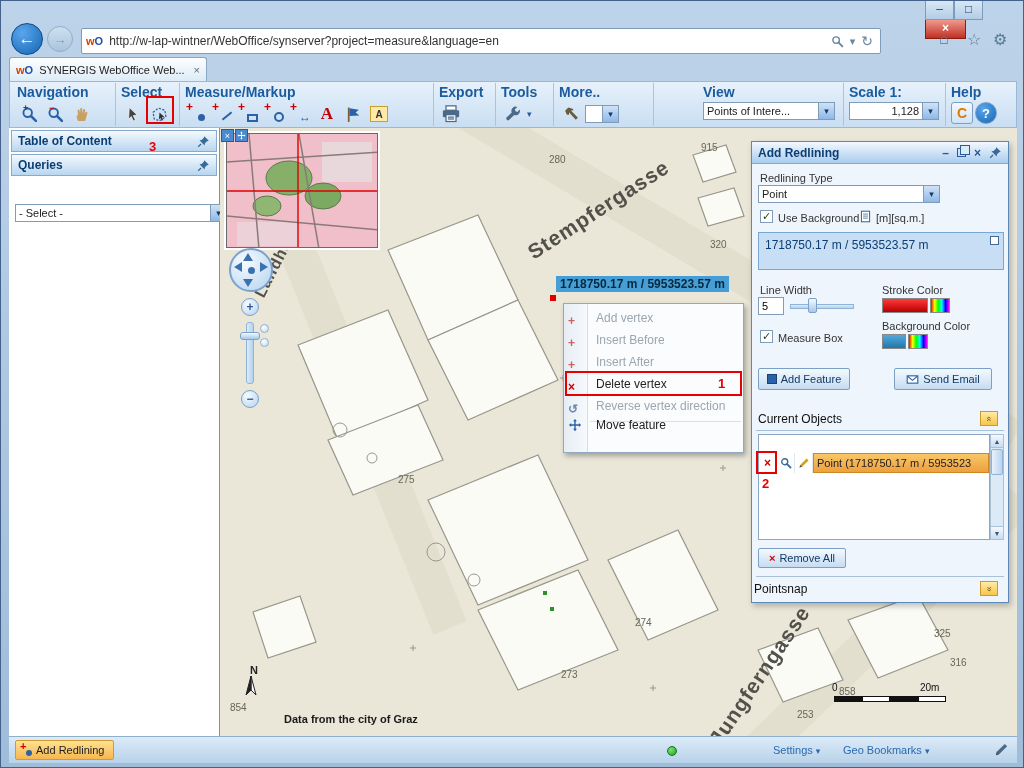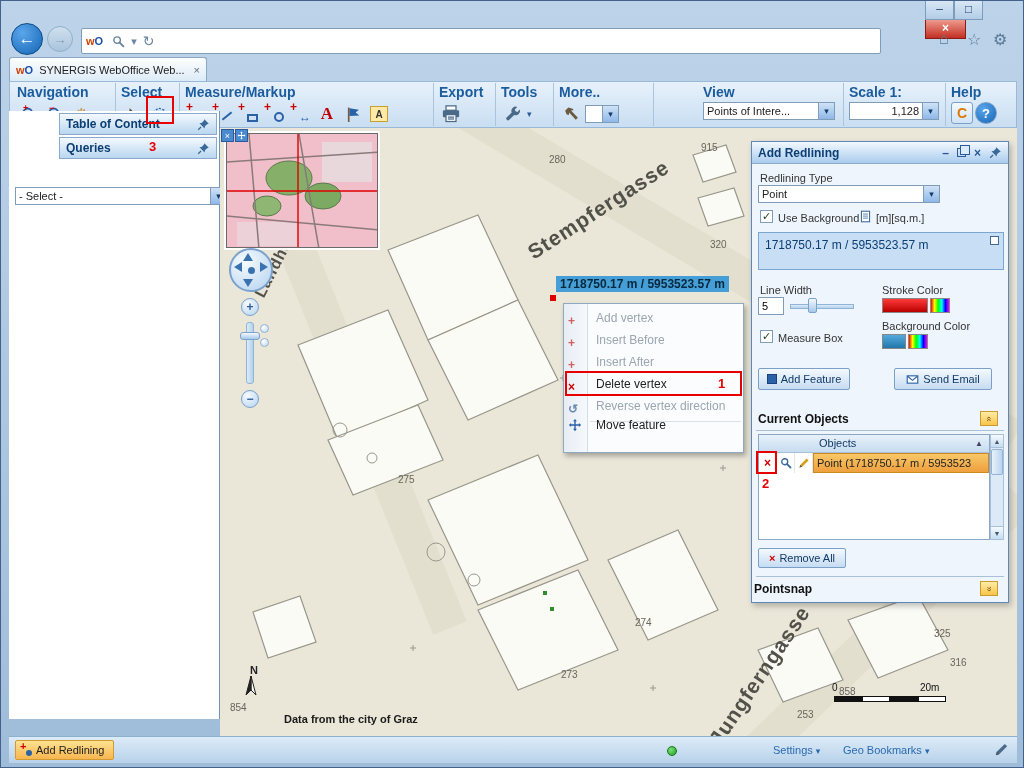--- a/index.html
+++ b/index.html
@@ -46,21 +46,21 @@
 .texta{color:#c00000;font-weight:bold;font-size:17px;font-family:"Liberation Serif",serif;}
 .labela{width:18px;height:16px;background:#ffe9a8;border:1px solid #c8a030;font-size:10px;font-weight:bold;color:#333;display:flex;align-items:center;justify-content:center;}
 .combo{display:flex;height:18px;border:1px solid #7f9db9;background:#fff;}
 .combo .val{flex:1;font-size:11px;padding:2px 3px;white-space:nowrap;overflow:hidden;color:#222;}
 .combo .dd{width:16px;background:linear-gradient(#cfe2f6,#8fb8e8);border-left:1px solid #7f9db9;color:#123a66;font-size:9px;display:flex;align-items:center;justify-content:center;}
 .helpbtn{width:22px;height:22px;border:1px solid #7aa0c8;border-radius:3px;background:linear-gradient(#f4f9fe,#cfe3f6);display:flex;align-items:center;justify-content:center;font-weight:bold;}
 .helpbtn.c{color:#e07800;font-size:14px;}
 .helpbtn.q{background:radial-gradient(circle at 35% 30%,#5aa6ec,#1565b4);color:#fff;border-radius:50%;font-size:13px;}
 
 
-.sidebar{position:absolute;left:8px;top:110px;width:211px;height:608px;background:#fff;border-right:1px solid #6d94ba;padding-left:48px;}
+.sidebar{position:absolute;left:8px;top:127px;width:211px;height:608px;background:#fff;border-right:1px solid #6d94ba;}
 .shead{height:22px;background:linear-gradient(#f4f9fe,#b9d6f0);border:1px solid #89aacc;display:flex;align-items:center;padding:0 6px;font-weight:bold;font-size:12px;color:#0b3e74;margin:2px 2px 0 2px;}
 .shead .ic{margin-left:auto;color:#3a6a9a;}
 
 
 .map{position:absolute;left:219px;top:127px;width:797px;height:608px;background:#eae6d8;overflow:hidden;}
 .street{position:absolute;font-weight:bold;color:#51514a;white-space:nowrap;letter-spacing:1px;}
 .parcel{position:absolute;font-size:10px;color:#68665a;}
 .tooltip{position:absolute;background:#459fd6;color:#06283e;font-size:12px;font-weight:bold;padding:1px 4px;white-space:nowrap;}
 .redpt{position:absolute;width:6px;height:6px;background:#e00000;}
 
@@ -102,21 +102,21 @@
 .ic-restore{width:9px;height:9px;border:1px solid #2a5a9a;position:relative;display:inline-block;}
 .ic-restore::after{content:"";position:absolute;left:2px;top:-4px;width:8px;height:8px;border:1px solid #2a5a9a;background:#dcebf8;}
 .plabel{position:absolute;font-size:11px;color:#333;}
 .cb{position:absolute;width:13px;height:13px;background:#fff;border:1px solid #7f9db9;font-size:11px;color:#1a3a1a;display:flex;align-items:center;justify-content:center;line-height:11px;}
 .coordbox{position:absolute;left:6px;top:90px;width:246px;height:38px;background:#c8def5;border:1px solid #7aa6d2;}
 .coordtext{position:absolute;left:6px;top:5px;font-size:12px;color:#0b3e74;}
 .popout{position:absolute;right:4px;top:3px;width:9px;height:9px;border:1px solid #446a94;background:#fff;}
 .swatch{position:absolute;height:15px;border:1px solid #888;}
 .rainbow{background:linear-gradient(90deg,#f00,#ff0,#0f0,#0ff,#00f,#f0f);}
 .pbtn{position:absolute;height:22px;background:linear-gradient(#f4f9fe,#c6dcf2);border:1px solid #7aa0c8;border-radius:2px;display:flex;align-items:center;justify-content:center;gap:4px;font-size:11px;color:#123a66;}
-.sechead{position:absolute;left:0;width:100%;font-weight:bold;font-size:12px;color:#111;}
+.sechead{position:absolute;left:0;width:100%;font-weight:normal;font-size:12px;color:#111;}
 .ybtn{position:absolute;width:18px;height:15px;background:linear-gradient(#ffeca6,#f6c54a);border:1px solid #c89a30;display:flex;align-items:center;justify-content:center;font-size:9px;color:#6a4a10;}
 .chevup{display:inline-block;transform:rotate(90deg);}
 .chevdn{display:inline-block;transform:rotate(-90deg);}
 .objtable{position:absolute;left:6px;top:292px;width:232px;height:106px;background:#fff;border:1px solid #8aa8c4;}
 .objhead{position:absolute;left:0;top:0;width:100%;height:18px;background:linear-gradient(#e8f1fa,#c6dcf0);border-bottom:1px solid #a8c0d8;}
 .objrow{position:absolute;left:0;top:18px;width:100%;height:20px;}
 .objcell{position:absolute;top:0;height:20px;display:flex;align-items:center;justify-content:center;border-right:1px solid #e0e8f0;}
 .objtext{position:absolute;left:54px;top:0;right:0;height:20px;background:linear-gradient(#f8c868,#ef9f3e);border:1px solid #d08820;font-size:11px;color:#222;line-height:18px;padding-left:3px;white-space:nowrap;overflow:hidden;}
 .pscroll{position:absolute;left:238px;top:292px;width:14px;height:106px;background:#dce9f6;border:1px solid #a8c0d8;}
 .pscroll .sbtn{position:absolute;left:0;width:12px;height:13px;background:linear-gradient(#f4f9fe,#c6dcf2);border-bottom:1px solid #a8c0d8;font-size:7px;color:#456;display:flex;align-items:center;justify-content:center;}
@@ -206,20 +206,21 @@
   </div>
 
   <div class="navcirc back">
       <span>←</span>
     </div>
   <div class="navcirc fwd">
       <span>→</span>
     </div>
   <div class="urlbar">
     <span class="fav"><span class="favw">w</span><span class="favo">O</span></span>
+    <span class="urltext">http://w-lap-wintner/WebOffice/synserver?project=measure&amp;language=en</span>
     <svg class="ic small urlico" style="color:#6a86a0">
         <use href="#i-mag"></use>
       </svg>
     <span class="urlico">▾</span>
     <span class="urlico" style="font-size:14px">↻</span>
   </div>
   <span class="bicon" style="left:938px">⌂</span>
   <span class="bicon" style="left:966px">☆</span>
   <span class="bicon" style="left:992px">⚙</span>
 
@@ -606,24 +607,20 @@
       <span>Send Email</span>
     </div>
 
     <div class="sechead" style="top:270px;padding-left:6px">Current Objects</div>
     <div class="ybtn" style="left:228px;top:269px">
         <span class="chevup">«</span>
       </div>
     <div class="abs" style="left:4px;top:288px;width:248px;height:1px;background:#a8c0d8"></div>
 
     <div class="objtable">
-      <div class="objhead">
-        <span class="abs" style="left:60px;top:2px;font-size:11px;color:#123a66">Objects</span>
-        <span class="abs" style="right:6px;top:4px;font-size:8px;color:#446">▲</span>
-      </div>
       <div class="objrow">
         <span class="objcell" style="left:0;width:18px;color:#d00000;font-weight:bold;font-size:12px">×</span>
         <span class="objcell" style="left:18px;width:18px">
             <svg style="width:12px;height:12px;color:#3a6a9a">
               <use href="#i-mag"></use>
             </svg>
           </span>
         <span class="objcell" style="left:36px;width:18px">
             <svg style="width:12px;height:12px;color:#d4a017">
               <use href="#i-pencil"></use>

